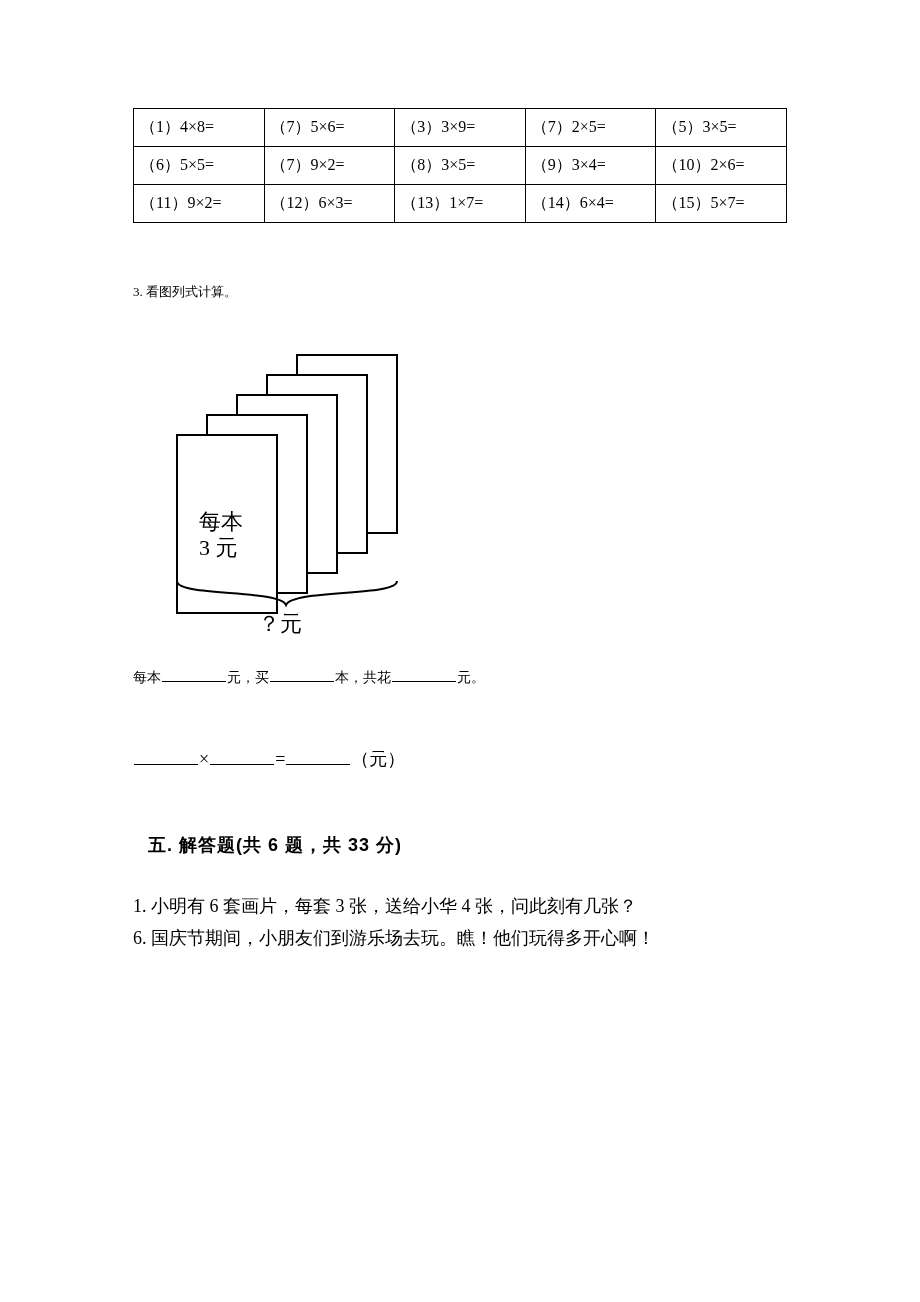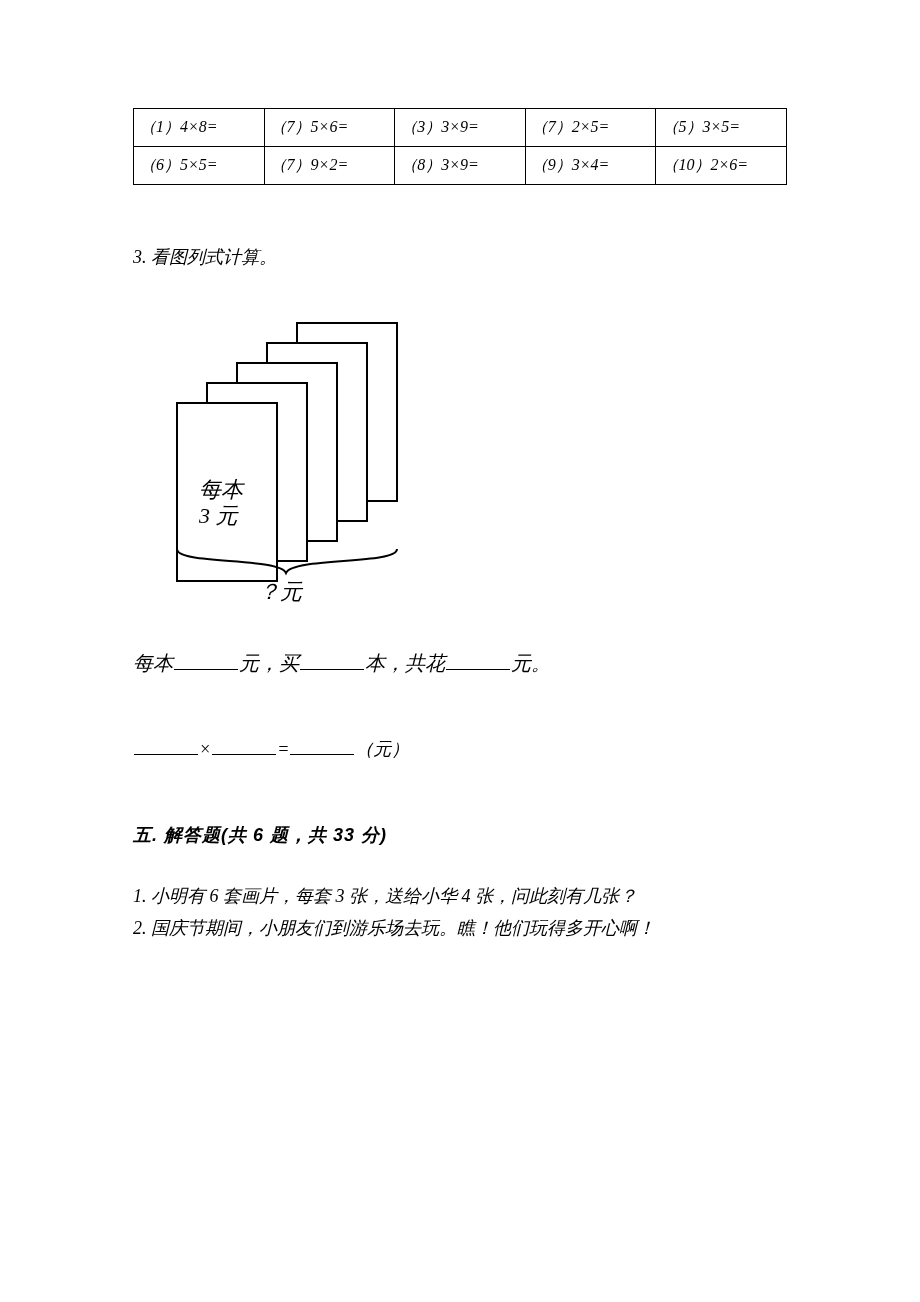--- a/index.html
+++ b/index.html
@@ -7,63 +7,63 @@
       width: 920px;
       min-height: 1302px;
       background: #fff;
       font-family: "SimSun", "宋体", serif;
       font-size: 18px;
       color: #000;
       padding: 0;
     }
     .content {
       padding: 108px 133px 0 133px;
-      font-style: italic;
     }
     table.mult {
       border-collapse: collapse;
       width: 100%;
       table-layout: fixed;
     }
     table.mult td {
       border: 1.5px solid #000;
       padding: 8px 6px;
       font-size: 16px;
       vertical-align: middle;
       white-space: nowrap;
     }
     .q3-title {
       margin-top: 60px;
-      font-size: 18px;
+      font-size: 13px;
     }
     .books-figure {
       margin-top: 48px;
       margin-left: 22px;
     }
     .fill-line {
-      margin-top: 38px;
-      font-size: 20px;
+      margin-top: 24px;
+      font-size: 14px;
     }
     .blank {
       display: inline-block;
       border-bottom: 1px solid #000;
       min-width: 64px;
       height: 1em;
       vertical-align: baseline;
       margin: 0 1px;
     }
     .equation-line {
       margin-top: 60px;
       font-size: 18px;
     }
     .section-title {
       margin-top: 62px;
       font-weight: bold;
       letter-spacing: 1px;
       font-family: "SimHei", "黑体", sans-serif;
+      margin-left: 15px;
     }
     .wp {
       margin-top: 34px;
       line-height: 1.75;
     }
   </style>
 </head>
 <body>
 
 <div class="content">
@@ -73,23 +73,30 @@
         <tr>
       <td>（1）4×8=</td>
       <td>（7）5×6=</td>
       <td>（3）3×9=</td>
       <td>（7）2×5=</td>
       <td>（5）3×5=</td>
     </tr>
     <tr>
       <td>（6）5×5=</td>
       <td>（7）9×2=</td>
-      <td>（8）3×9=</td>
+      <td>（8）3×5=</td>
       <td>（9）3×4=</td>
       <td>（10）2×6=</td>
+    </tr>
+    <tr>
+      <td>（11）9×2=</td>
+      <td>（12）6×3=</td>
+      <td>（13）1×7=</td>
+      <td>（14）6×4=</td>
+      <td>（15）5×7=</td>
     </tr>
   </tbody>
     </table>
 
   <div class="q3-title">3. 看图列式计算。</div>
 
   <div class="books-figure">
     <svg width="260" height="290" viewBox="0 0 260 290">
 
       <g fill="#fff" stroke="#000" stroke-width="2">
@@ -115,16 +122,16 @@
   </div>
 
   <div class="equation-line">
     <span class="blank"></span><span>×</span><span class="blank"></span><span>=</span><span class="blank"></span><span>（元）</span>
   </div>
 
   <div class="section-title">五. 解答题(共 6 题，共 33 分)</div>
 
   <div class="wp">
     <div>1. 小明有 6 套画片，每套 3 张，送给小华 4 张，问此刻有几张？</div>
-    <div>2. 国庆节期间，小朋友们到游乐场去玩。瞧！他们玩得多开心啊！</div>
+    <div>6. 国庆节期间，小朋友们到游乐场去玩。瞧！他们玩得多开心啊！</div>
   </div>
 
 </div>
 
 </body></html>

